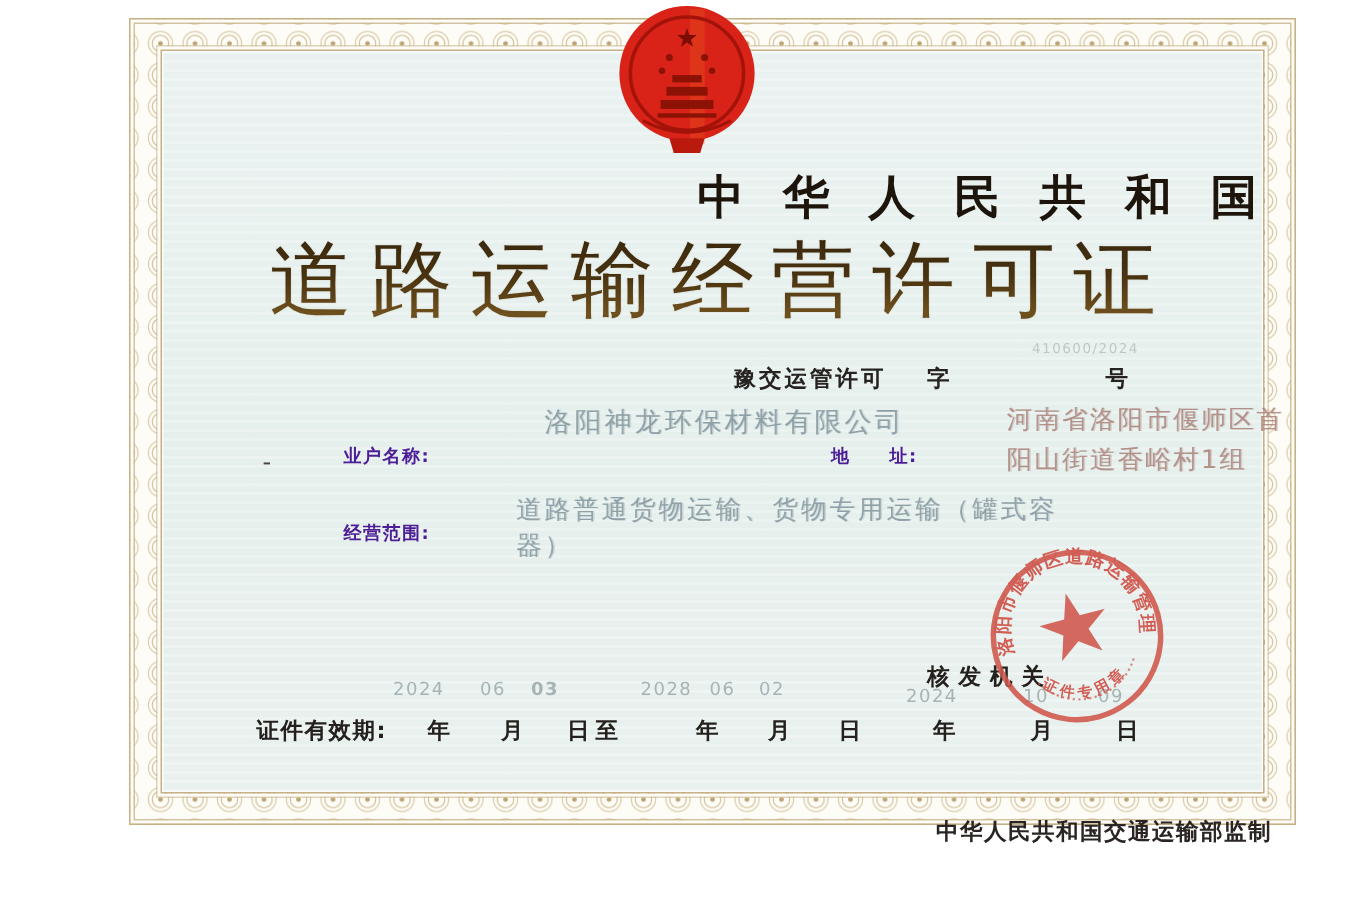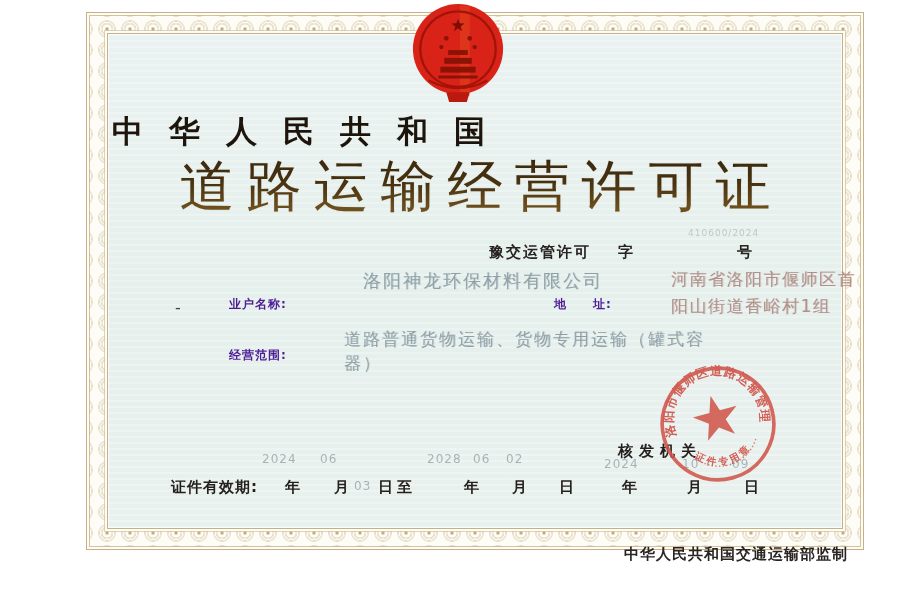--- a/index.html
+++ b/index.html
@@ -28,21 +28,21 @@
       linear-gradient(180deg,#e9f2f0 0%, #e5efec 55%, #e9f1ef 100%);
     border:1px solid #c6b086;
     box-shadow: 0 0 0 2px #fdfcf6, 0 0 0 3px rgba(198,176,134,.55), inset 0 0 0 1px rgba(255,255,255,.7);
   }
 
   
   .emblem { left:409px; top:2px; width:98px; height:102px; z-index:6; }
 
   
   .title1 {
-    left:86px; top:111px; width:778px; text-align:left; z-index:4;
+    left:86px; top:111px; width:778px; text-align:right; z-index:4;
     font-size:31px; font-weight:bold; color:#1d150c;
     letter-spacing:26px; text-indent:26px;
     font-family:"DejaVu Sans","Liberation Sans",sans-serif;
   }
   .title2 {
     left:86px; top:150px; width:778px; text-align:center; z-index:4;
     font-size:55px; font-weight:normal;
     letter-spacing:12px; text-indent:12px;
     font-family:"DejaVu Serif","Liberation Serif",serif;
     background:linear-gradient(180deg,#231505 0%, #3a2609 45%, #6d4d1c 80%, #503510 100%);
@@ -139,21 +139,21 @@
     <text font-size="11" font-weight="bold" fill="#cf4a40" letter-spacing="3">
       <textPath href="#arcBottom" startOffset="14%">证件专用章</textPath>
     </text>
     <path d="M 34,96 A 42,42 0 0 0 106,96" fill="none" stroke="#d0564b" stroke-width="1.6" stroke-dasharray="1.6 2.4" opacity="0.8"></path>
   </svg>
 
   <div class="abs authority">核发机关</div>
 
   <span class="faint-date" style="left:262px; top:452px;">2024</span>
   <span class="faint-date" style="left:320px; top:452px;">06</span>
-  <span class="faint-date" style="left:354px; top:479px;">03</span>
+  <span class="faint-date" style="left:354px; top:452px;font-weight:bold;">03</span>
   <span class="faint-date" style="left:427px; top:452px;">2028</span>
   <span class="faint-date" style="left:473px; top:452px;">06</span>
   <span class="faint-date" style="left:506px; top:452px;">02</span>
   <span class="faint-date" style="left:604px; top:457px;">2024</span>
   <span class="faint-date" style="left:682px; top:457px;">10</span>
   <span class="faint-date" style="left:732px; top:457px;">09</span>
 
   <div class="abs validity-lbl">证件有效期:</div>
   <span class="unit" style="left:285px">年</span>
   <span class="unit" style="left:334px">月</span>

